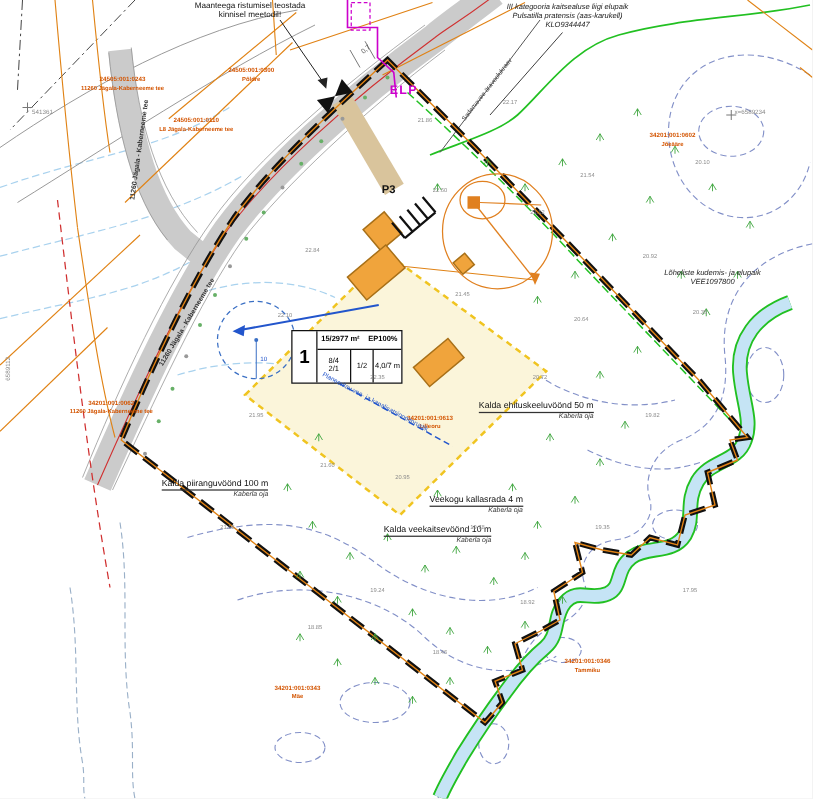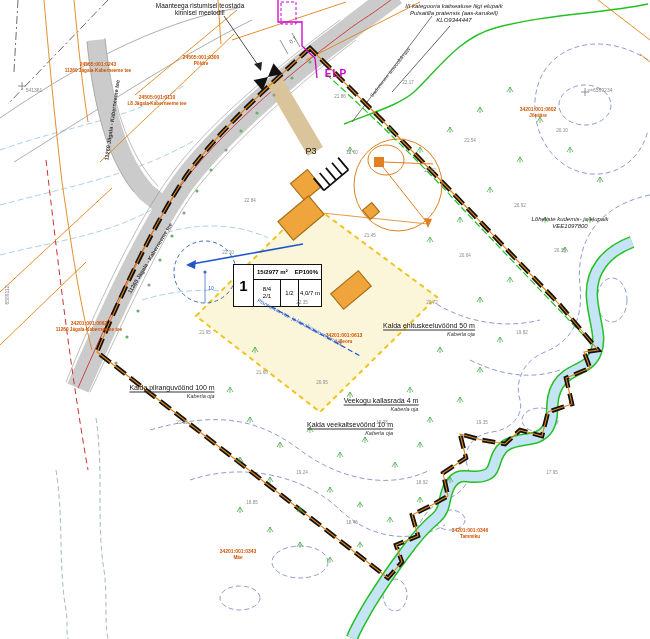--- a/index.html
+++ b/index.html
@@ -4,21 +4,21 @@
 <style>
   html,body{margin:0;padding:0;background:#e9e9e9;}
   #stage{position:relative;width:650px;height:639px;background:#ffffff;overflow:hidden;
          font-family:"Liberation Sans",sans-serif;}
   #linework{position:absolute;left:0;top:0;}
   #labels{position:absolute;left:0;top:0;width:650px;height:639px;}
   .lbl{position:absolute;white-space:nowrap;transform:translate(-50%,-50%);color:#111;}
   .note{font-size:6.5px;text-align:center;line-height:1.15;}
   .inote{font-size:6px;font-style:italic;text-align:center;line-height:1.2;color:#222;}
   .elp{font-size:10px;font-weight:bold;color:#cc00cc;letter-spacing:1px;}
-  .p3{font-size:9px;font-weight:normal;color:#111;}
+  .p3{font-size:9px;font-weight:bold;color:#111;}
   .dim{font-size:5.5px;color:#555;}
   .cad{color:#d35400;font-size:5px;font-weight:bold;text-align:center;line-height:1.15;}
   .cad .c2{font-size:4.7px;}
   .zone .t{display:block;font-size:7px;color:#111;border-bottom:0.5px solid #333;padding-bottom:1px;}
   .zone .s{display:block;font-size:5.5px;font-style:italic;color:#333;text-align:right;}
   .rotlbl{font-size:5.5px;font-weight:bold;color:#333;}
   .pipe{color:#2255cc;font-weight:normal;font-size:5.2px;}
   .ditch{color:#444;font-weight:normal;font-size:5.2px;}
   .elev{position:absolute;font-size:4.6px;color:#8a8a8a;transform:translate(-50%,-50%);white-space:nowrap;}
   .coord{position:absolute;font-size:5px;color:#888;transform:translate(-50%,-50%);white-space:nowrap;}
@@ -267,21 +267,21 @@
       <span>III kategooria kaitsealuse liigi elupaik</span><br>
       <span>Pulsatilla pratensis (aas-karukell)</span><br>
       <span>KLO9344447</span>
     </div>
 
     <div class="lbl inote" style="left:570px;top:223px;">
       <span>Lõheliste kudemis- ja elupaik</span><br>
       <span>VEE1097800</span>
     </div>
 
-    <div class="lbl elp" style="left:336px;top:73px;">ELP</div>
+    <div class="lbl elp" style="left:323px;top:73px;">ELP</div>
 
     <div class="lbl p3" style="left:311px;top:151px;">P3</div>
 
     <div class="lbl dim" style="left:293px;top:40px;transform:translate(-50%,-50%) rotate(-40deg);">0,7</div>
 
     <div class="lbl wellr" style="left:211px;top:288px;">10</div>
 
     <div class="ptable">
       <div class="pt-pos">1</div>
       <div class="pt-grid">

